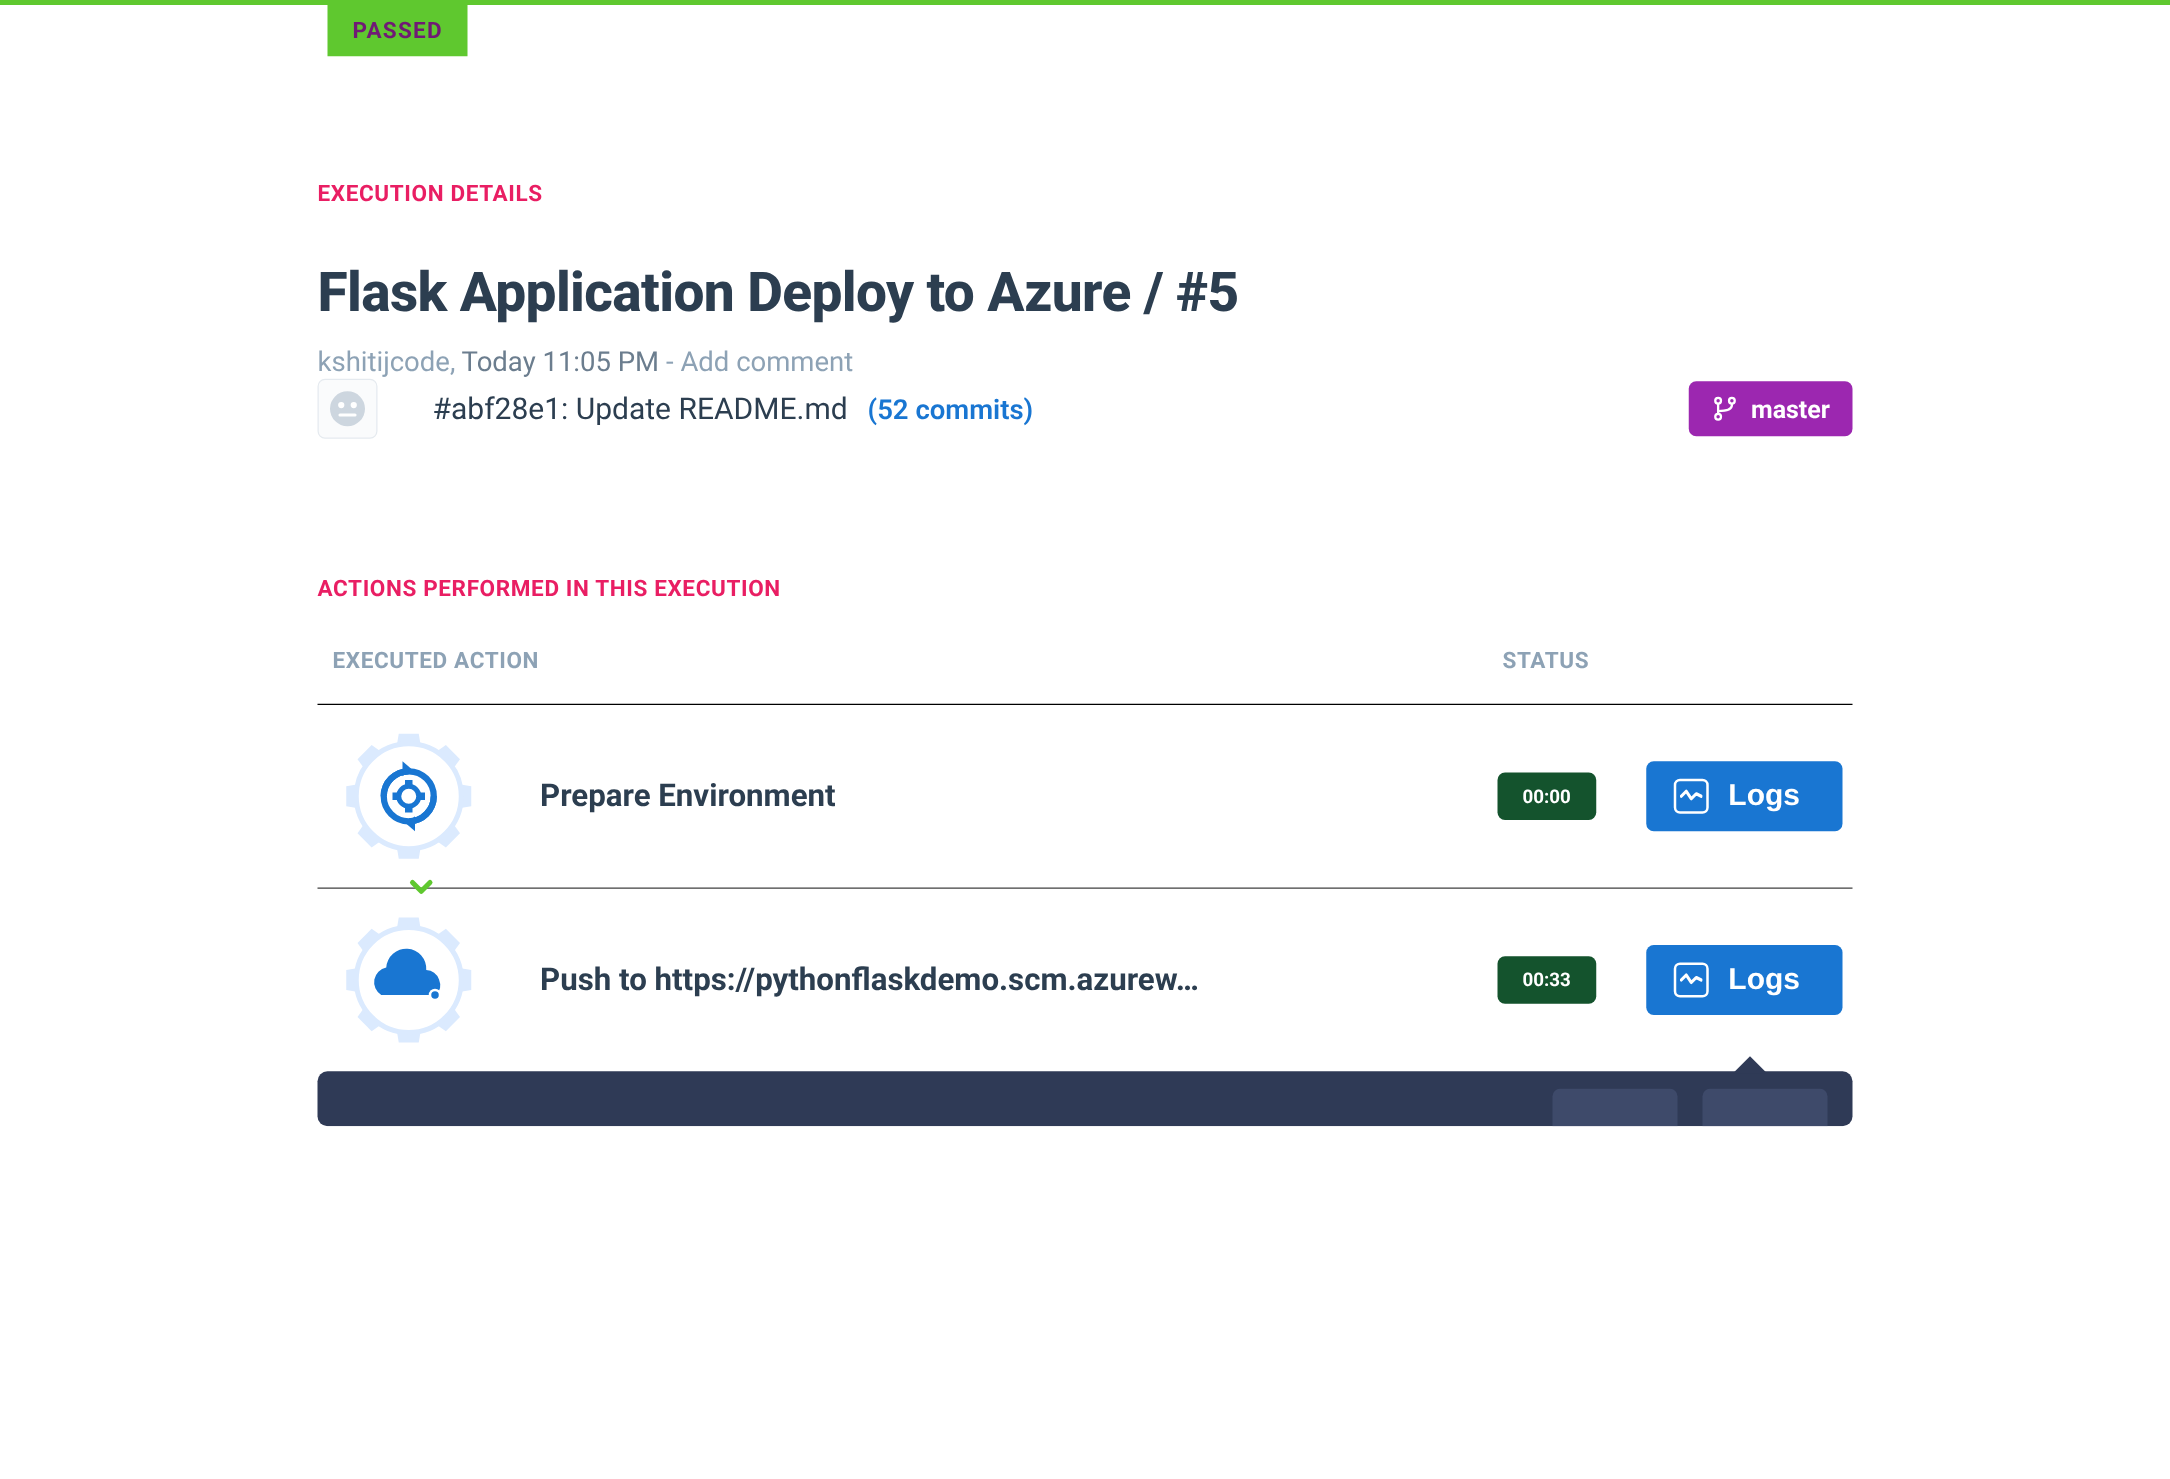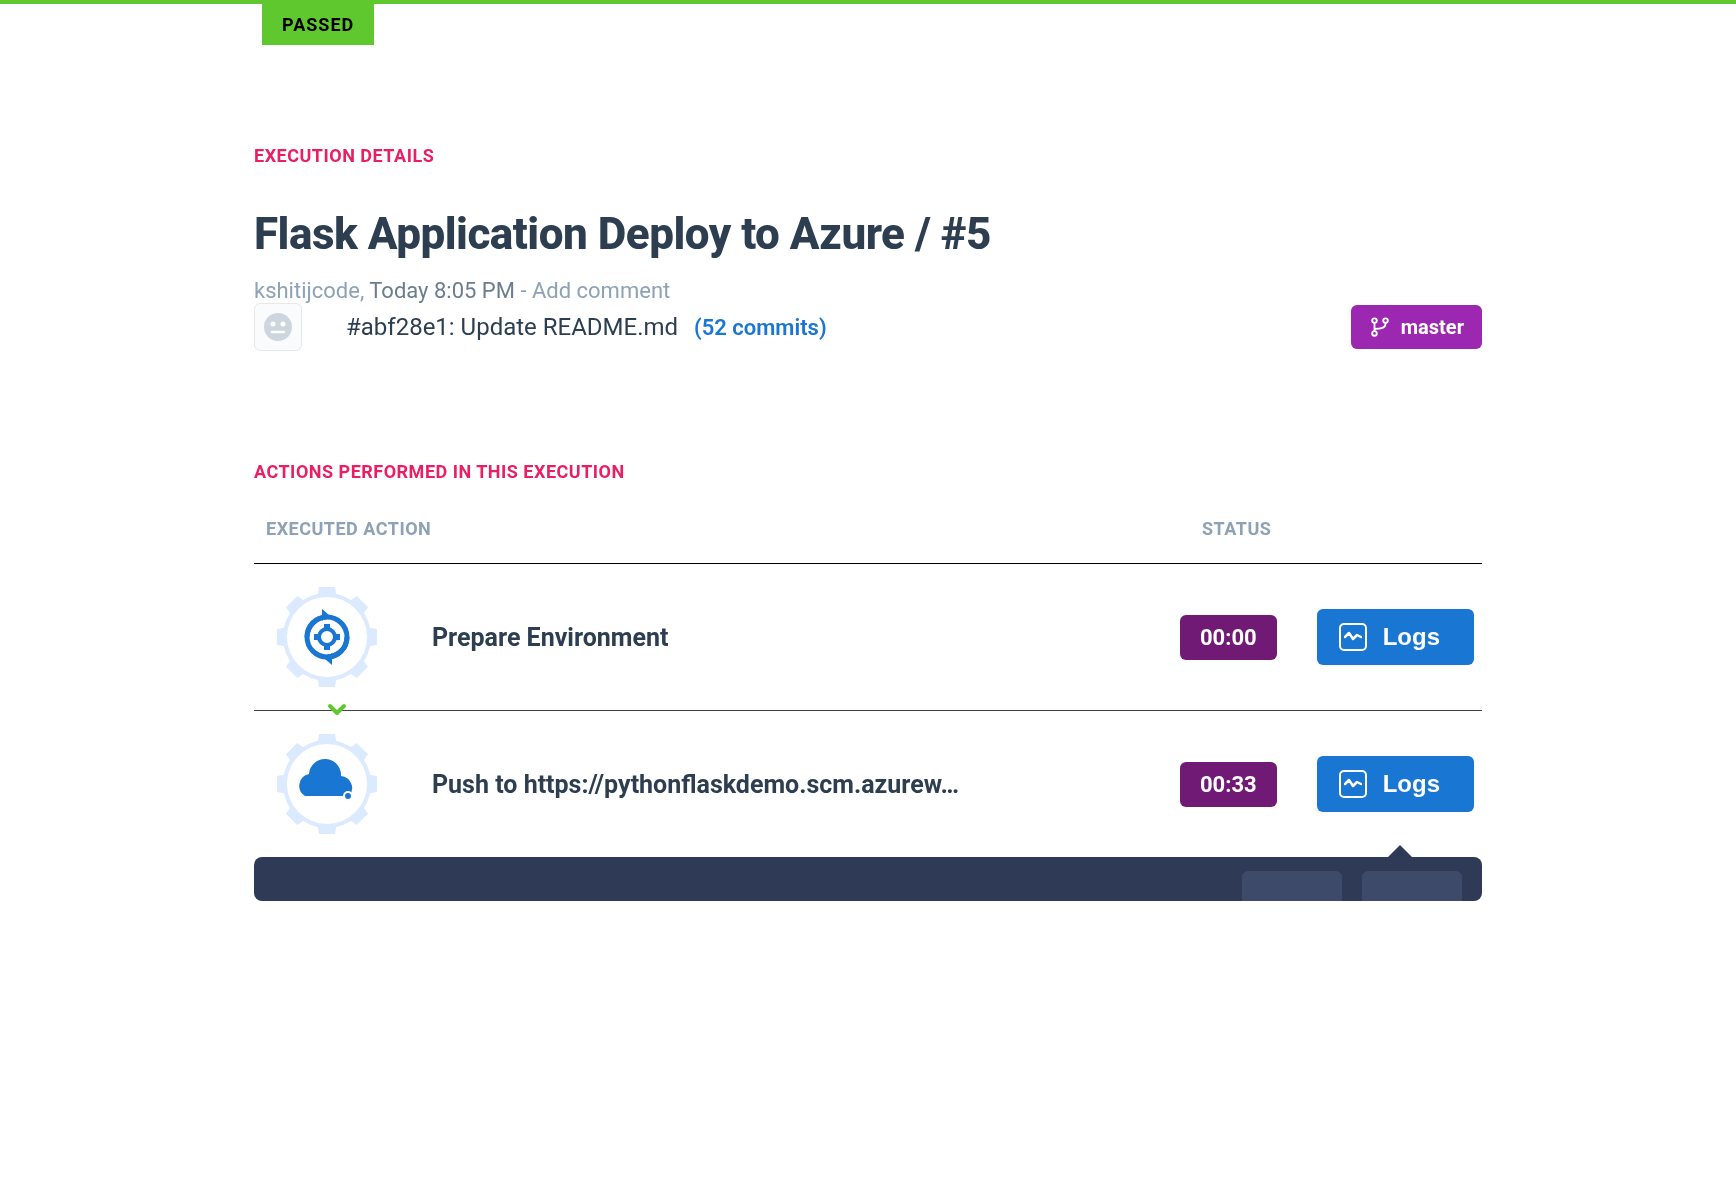--- a/index.html
+++ b/index.html
@@ -16,21 +16,21 @@
     }
     .container {
       width: 1232px;
       margin: 0 auto;
       padding-left: 2px;
       padding-right: 2px;
     }
     .status-badge {
       display: inline-block;
       background: #5fc82f;
-      color: #000000;
+      color: #701a75;
       font-weight: 700;
       font-size: 18px;
       padding: 10px 20px;
       letter-spacing: 1px;
       margin-left: 8px;
     }
     .section-label {
       color: #e91e63;
       font-size: 18px;
       font-weight: 700;
@@ -149,23 +149,23 @@
       font-size: 25px;
       font-weight: 700;
       color: #2c3e50;
       flex: 1;
       white-space: nowrap;
       overflow: hidden;
       text-overflow: ellipsis;
       padding-right: 20px;
     }
     .duration-badge {
-      background: #701a75;
+      background: #14532d;
       color: #ffffff;
-      font-size: 22px;
+      font-size: 15px;
       font-weight: 700;
       padding: 10px 20px;
       border-radius: 6px;
       margin-right: 40px;
     }
     .logs-button {
       background: #1976d2;
       color: #ffffff;
       font-size: 24px;
       font-weight: 700;
@@ -235,21 +235,21 @@
 
 <div class="container">
 
   <div class="status-badge">PASSED</div>
 
   <div class="section-label first">EXECUTION DETAILS</div>
 
   <h1 class="page-title">Flask Application Deploy to Azure / #5</h1>
 
   <div class="meta-line">
-    <span>kshitijcode</span><span>, </span><span class="timestamp">Today 8:05 PM</span><span> - </span><span class="add-comment">Add comment</span>
+    <span>kshitijcode</span><span>, </span><span class="timestamp">Today 11:05 PM</span><span> - </span><span class="add-comment">Add comment</span>
   </div>
 
 
   <div class="revision-row">
     <div class="revision-left">
       <div class="avatar">
         <svg width="30" height="30" viewBox="0 0 30 30">
           <circle cx="15" cy="15" r="14" fill="#cdd6df"></circle>
           <circle cx="10" cy="12" r="2.5" fill="#ffffff"></circle>
           <circle cx="20" cy="12" r="2.5" fill="#ffffff"></circle>

